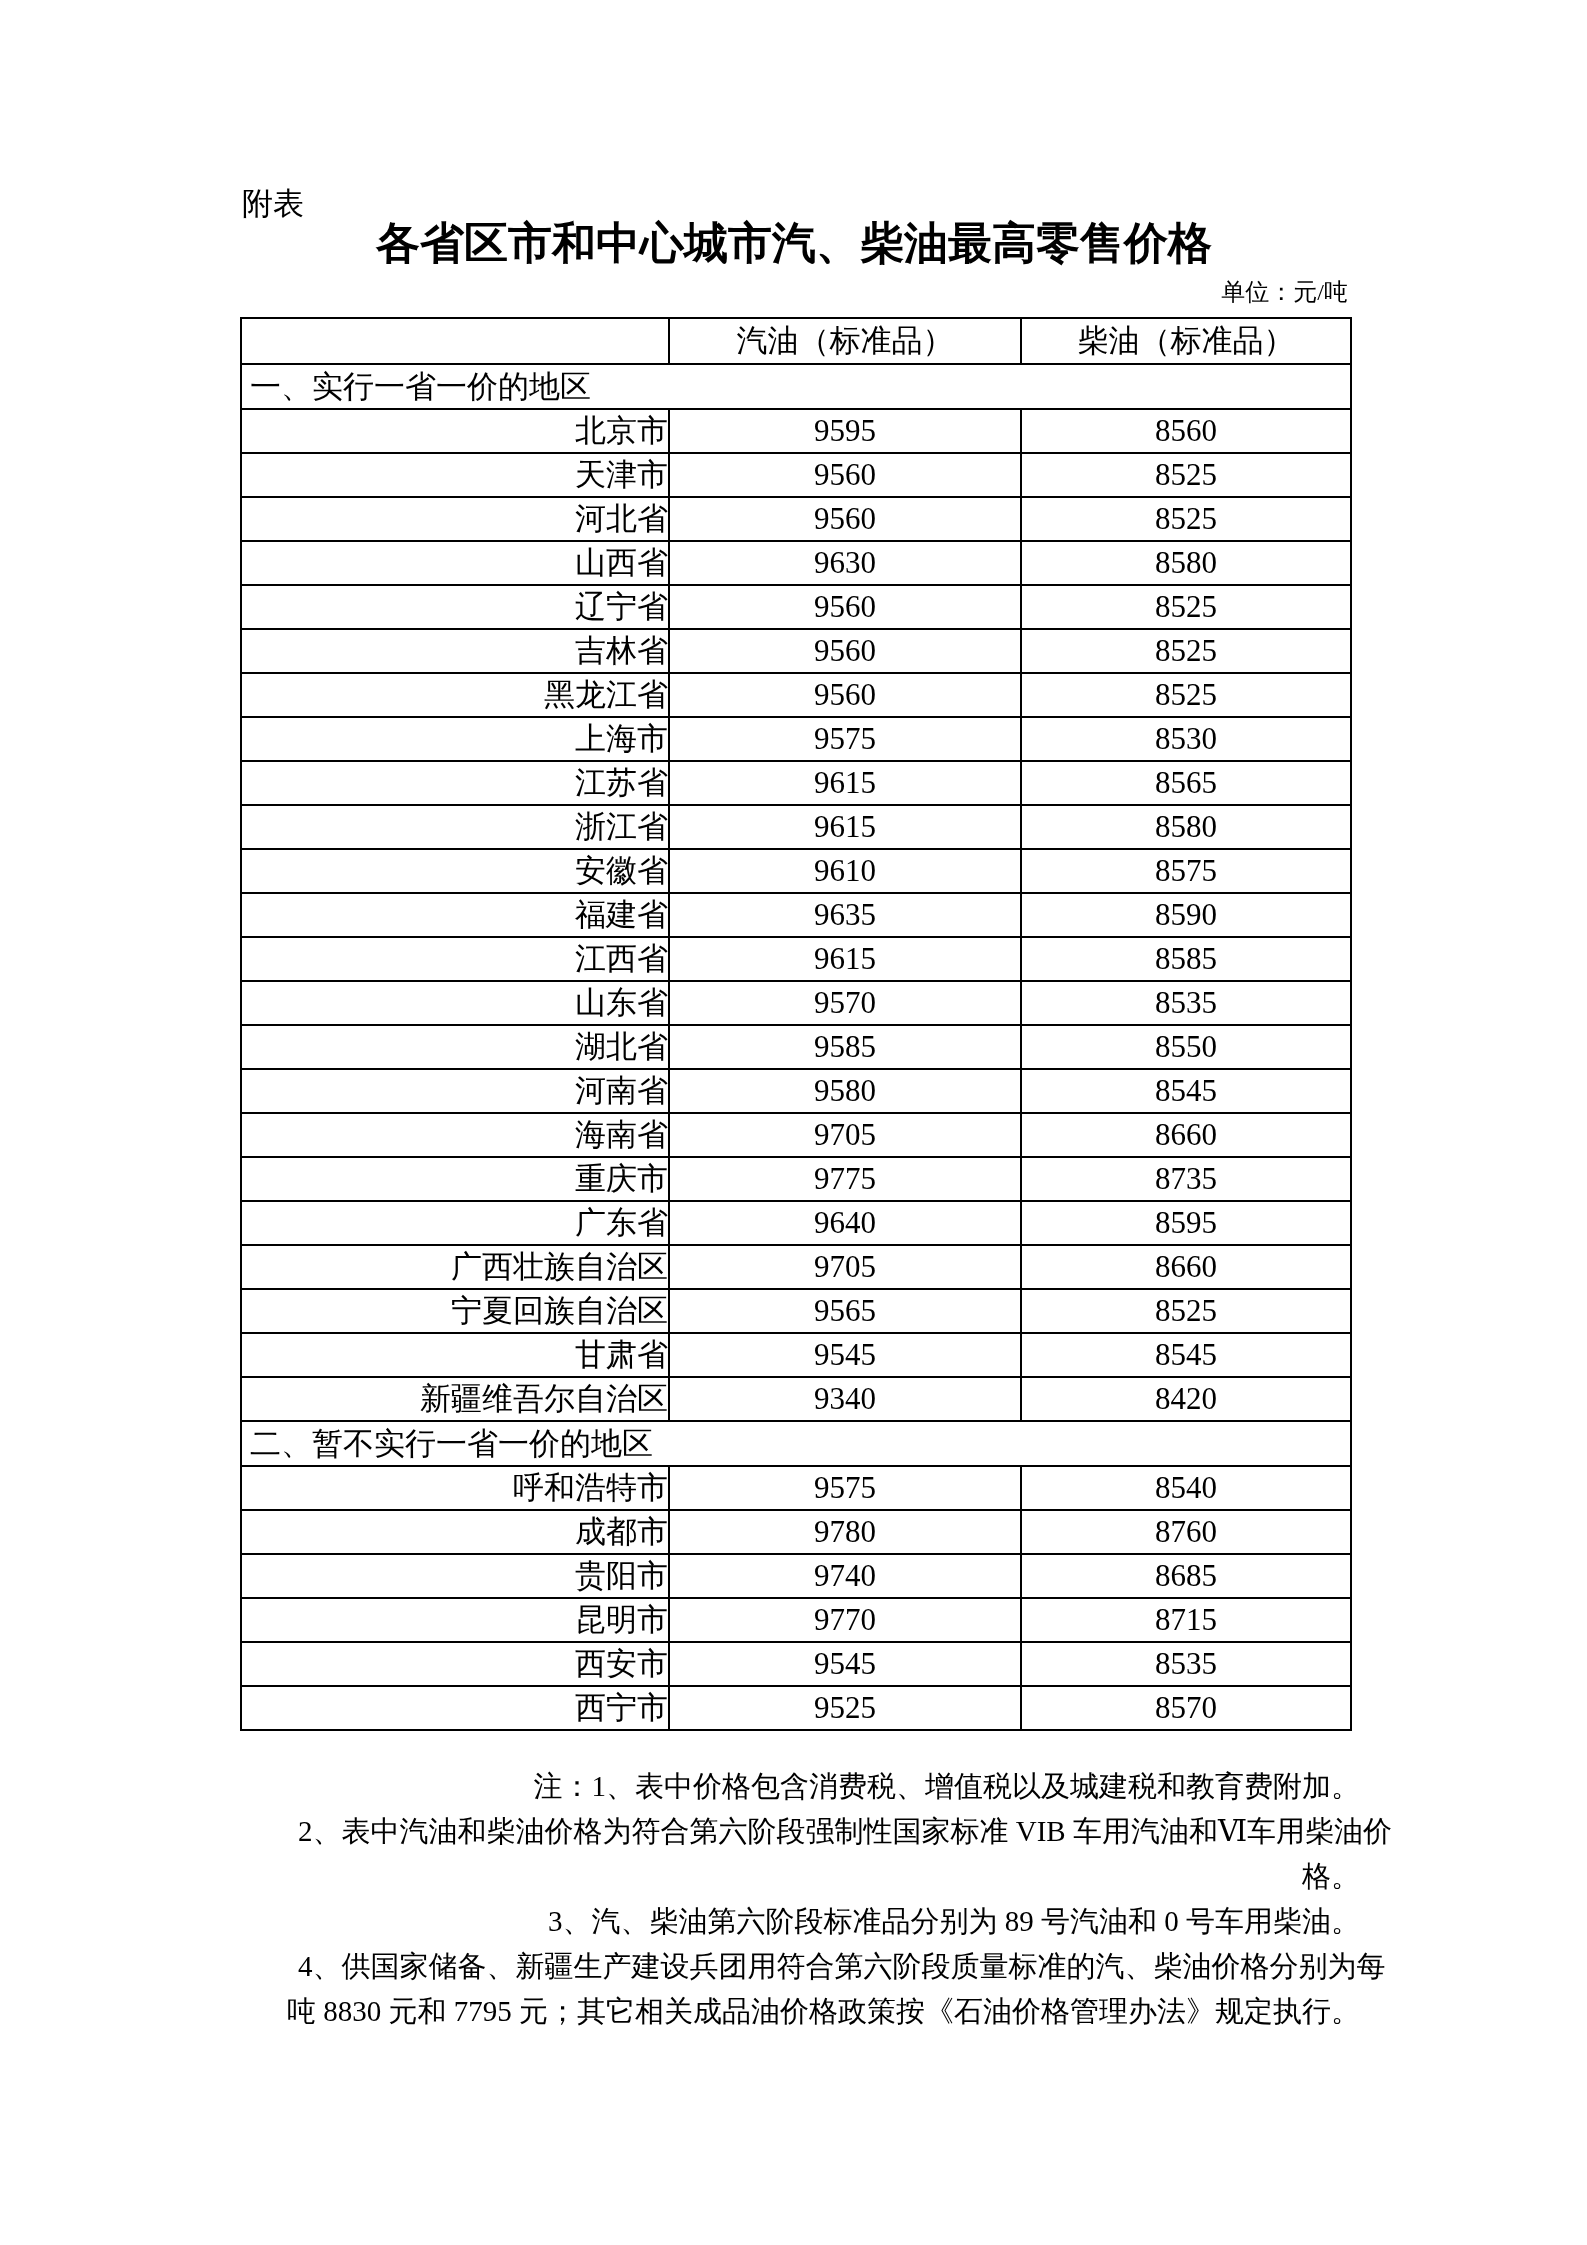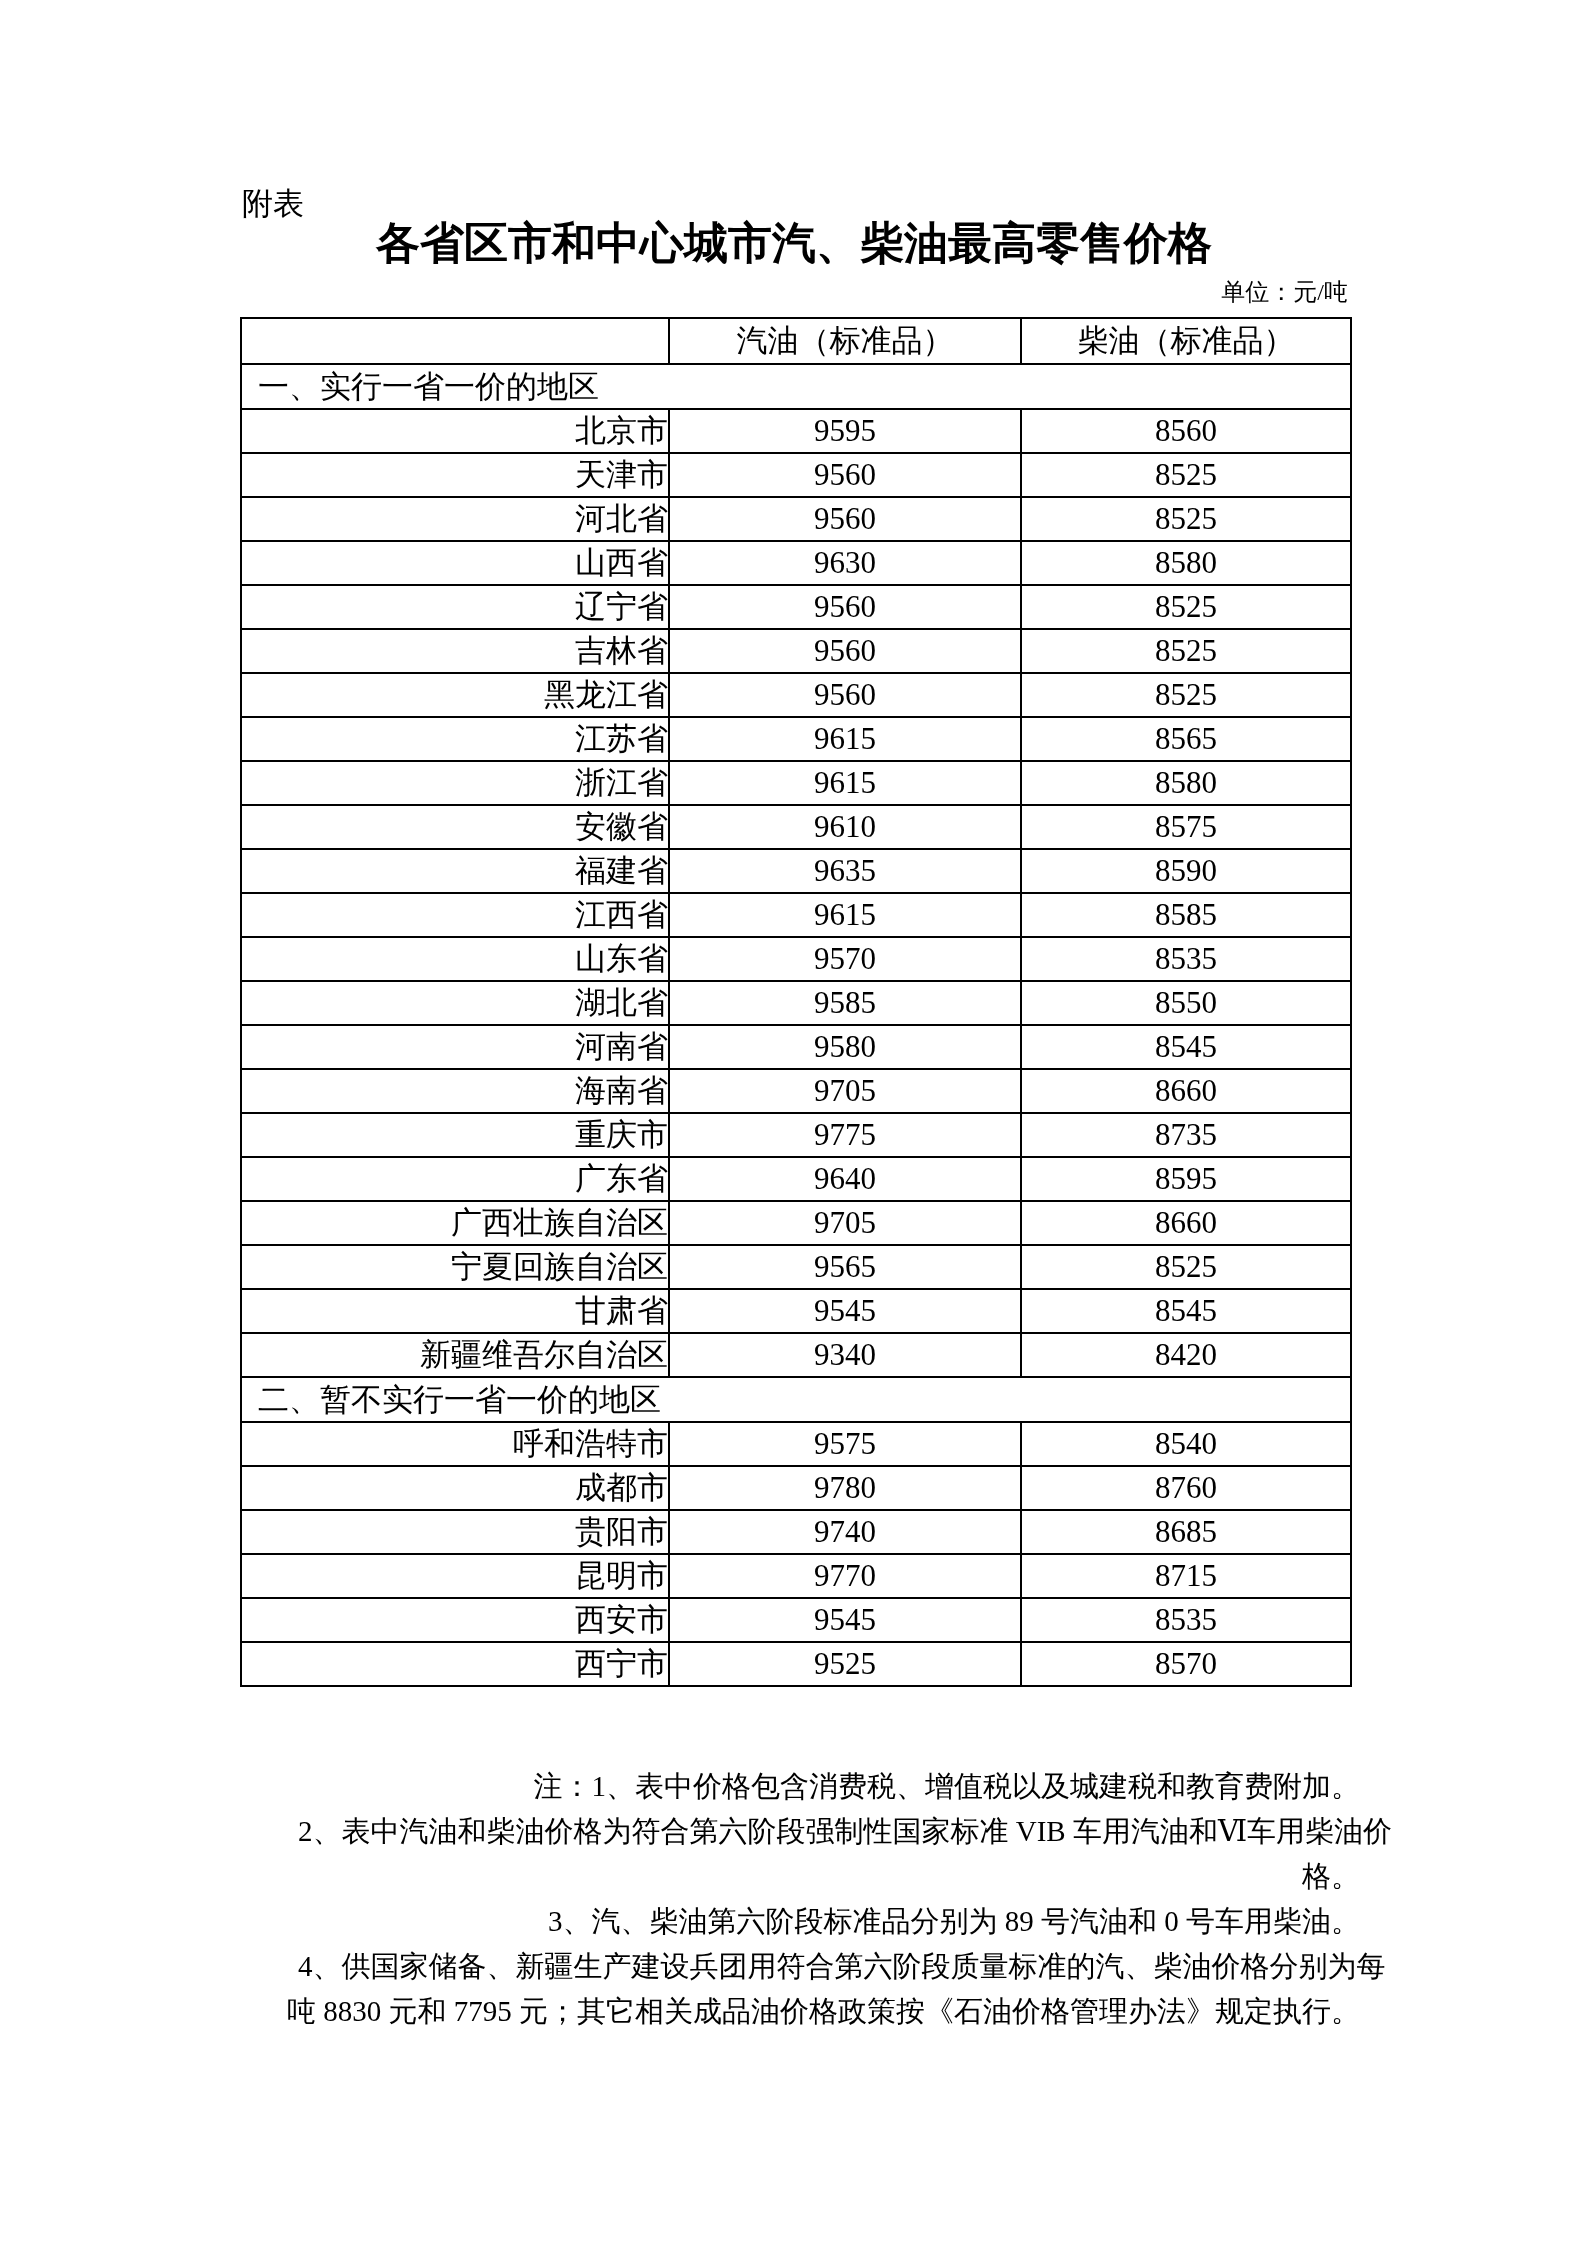--- a/index.html
+++ b/index.html
@@ -45,21 +45,21 @@
     overflow: hidden;
     white-space: nowrap;
   }
   .price-table thead tr { height: 46px; }
   .price-table thead th { text-align: center; }
   col.col-region { width: 428px; }
   col.col-gas    { width: 352px; }
   col.col-diesel { width: 330px; }
 
   tr.section-row { height: 45px; }
-  tr.section-row td { text-align: left; padding-left: 16px; }
+  tr.section-row td { text-align: left; padding-left: 8px; }
 
   tr.data-row { height: 44px; }
   tr.data-row td.region   { text-align: right; padding-left: 52px; }
   tr.data-row td.gasoline { text-align: center; }
   tr.data-row td.diesel   { text-align: center; }
 
   .notes {
     position: absolute; left: 240px; top: 1764px; width: 1120px;
     font-size: 29px;
   }
@@ -123,20 +123,25 @@
           <td class="region">吉林省</td>
           <td class="gasoline">9560</td>
           <td class="diesel">8525</td>
         </tr>
         <tr class="data-row">
           <td class="region">黑龙江省</td>
           <td class="gasoline">9560</td>
           <td class="diesel">8525</td>
         </tr>
         <tr class="data-row">
+          <td class="region">上海市</td>
+          <td class="gasoline">9575</td>
+          <td class="diesel">8530</td>
+        </tr>
+        <tr class="data-row">
           <td class="region">江苏省</td>
           <td class="gasoline">9615</td>
           <td class="diesel">8565</td>
         </tr>
         <tr class="data-row">
           <td class="region">浙江省</td>
           <td class="gasoline">9615</td>
           <td class="diesel">8580</td>
         </tr>
         <tr class="data-row">

